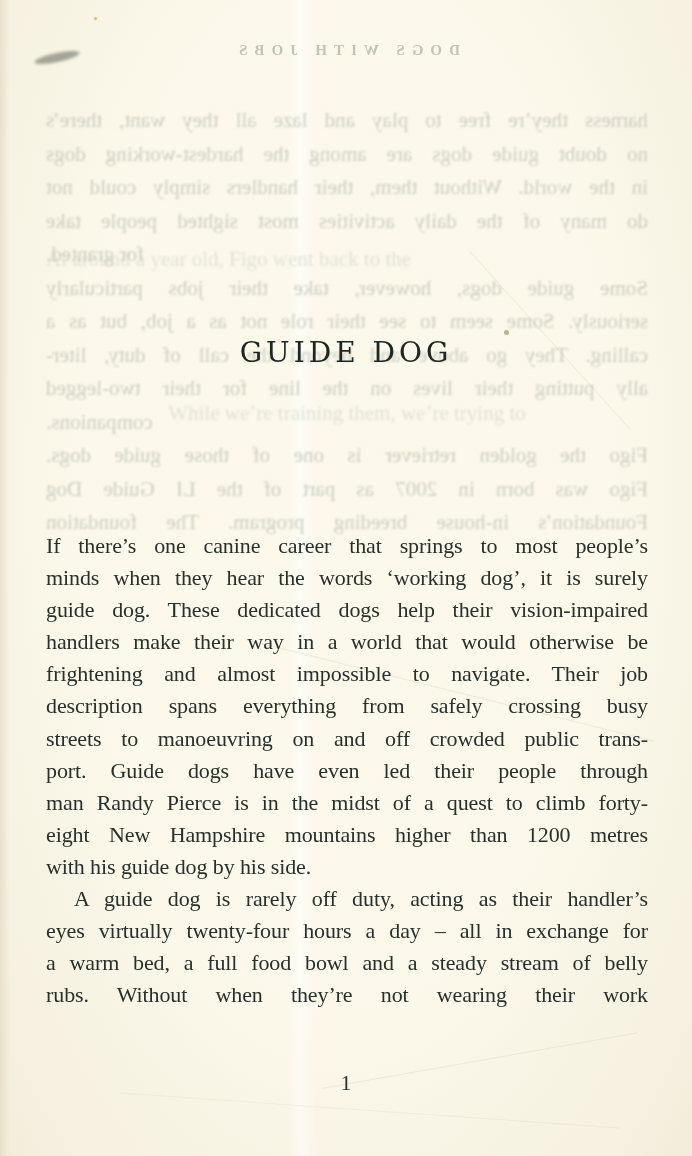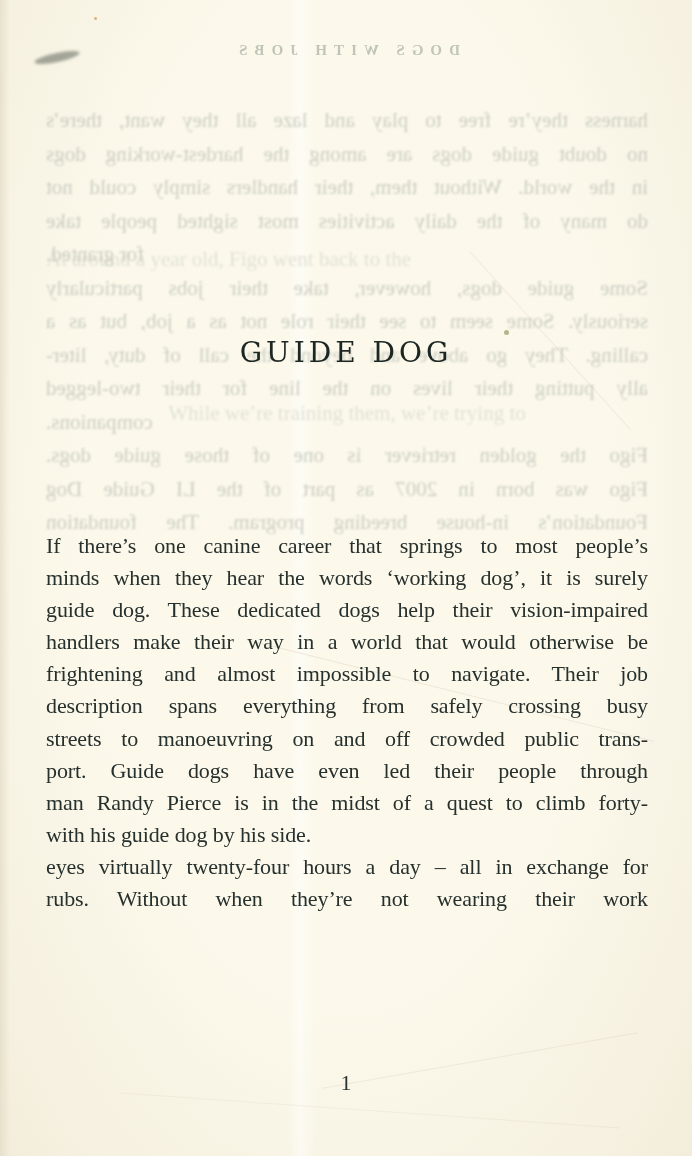--- a/index.html
+++ b/index.html
@@ -119,19 +119,22 @@
   <div class="body-text">
       <div class="bline">If there’s one canine career that springs to most people’s</div>
       <div class="bline">minds when they hear the words ‘working dog’, it is surely</div>
       <div class="bline">guide dog. These dedicated dogs help their vision-impaired</div>
       <div class="bline">handlers make their way in a world that would otherwise be</div>
       <div class="bline">frightening and almost impossible to navigate. Their job</div>
       <div class="bline">description spans everything from safely crossing busy</div>
       <div class="bline">streets to manoeuvring on and off crowded public trans-</div>
       <div class="bline">port. Guide dogs have even led their people through</div>
       <div class="bline">man Randy Pierce is in the midst of a quest to climb forty-</div>
+      <div class="bline">eight New Hampshire mountains higher than 1200 metres</div>
       <div class="bline noj">with his guide dog by his side.</div>
+      <div class="bline indent">A guide dog is rarely off duty, acting as their handler’s</div>
       <div class="bline">eyes virtually twenty-four hours a day – all in exchange for</div>
+      <div class="bline">a warm bed, a full food bowl and a steady stream of belly</div>
       <div class="bline">rubs. Without when they’re not wearing their work</div>
     </div>
 
   <div class="page-number">1</div>
 </div>
 
 </body></html>

